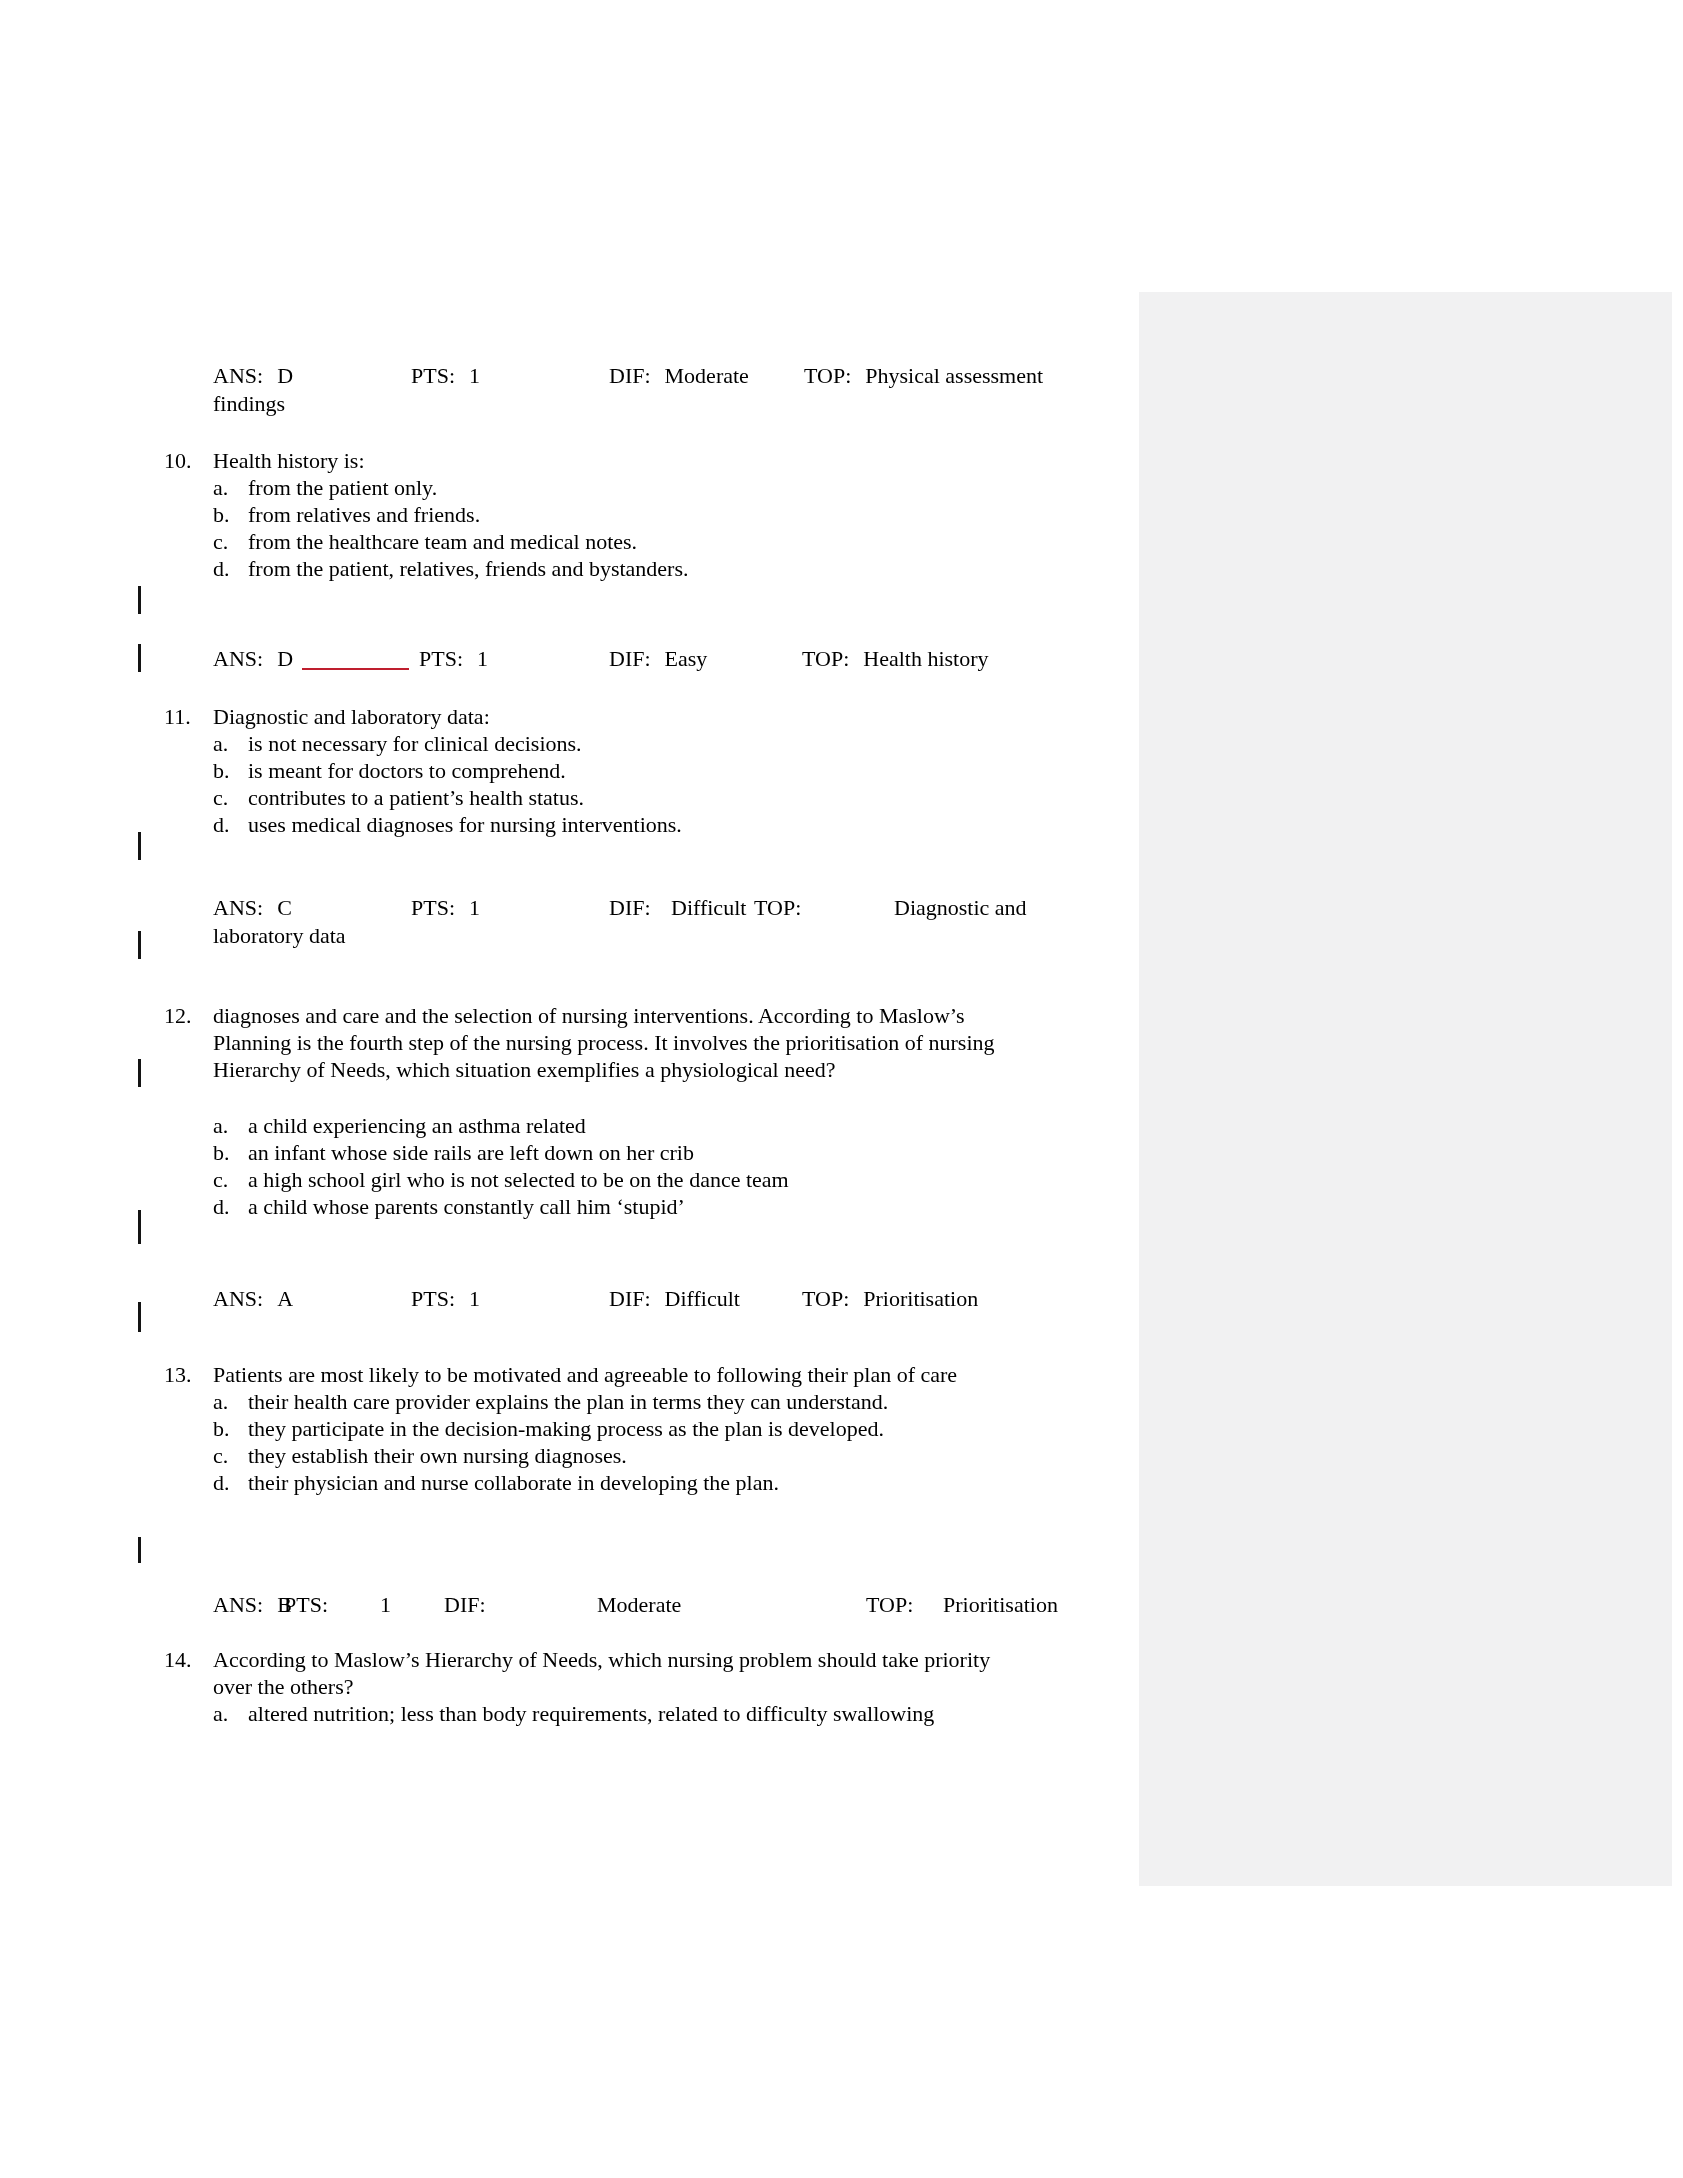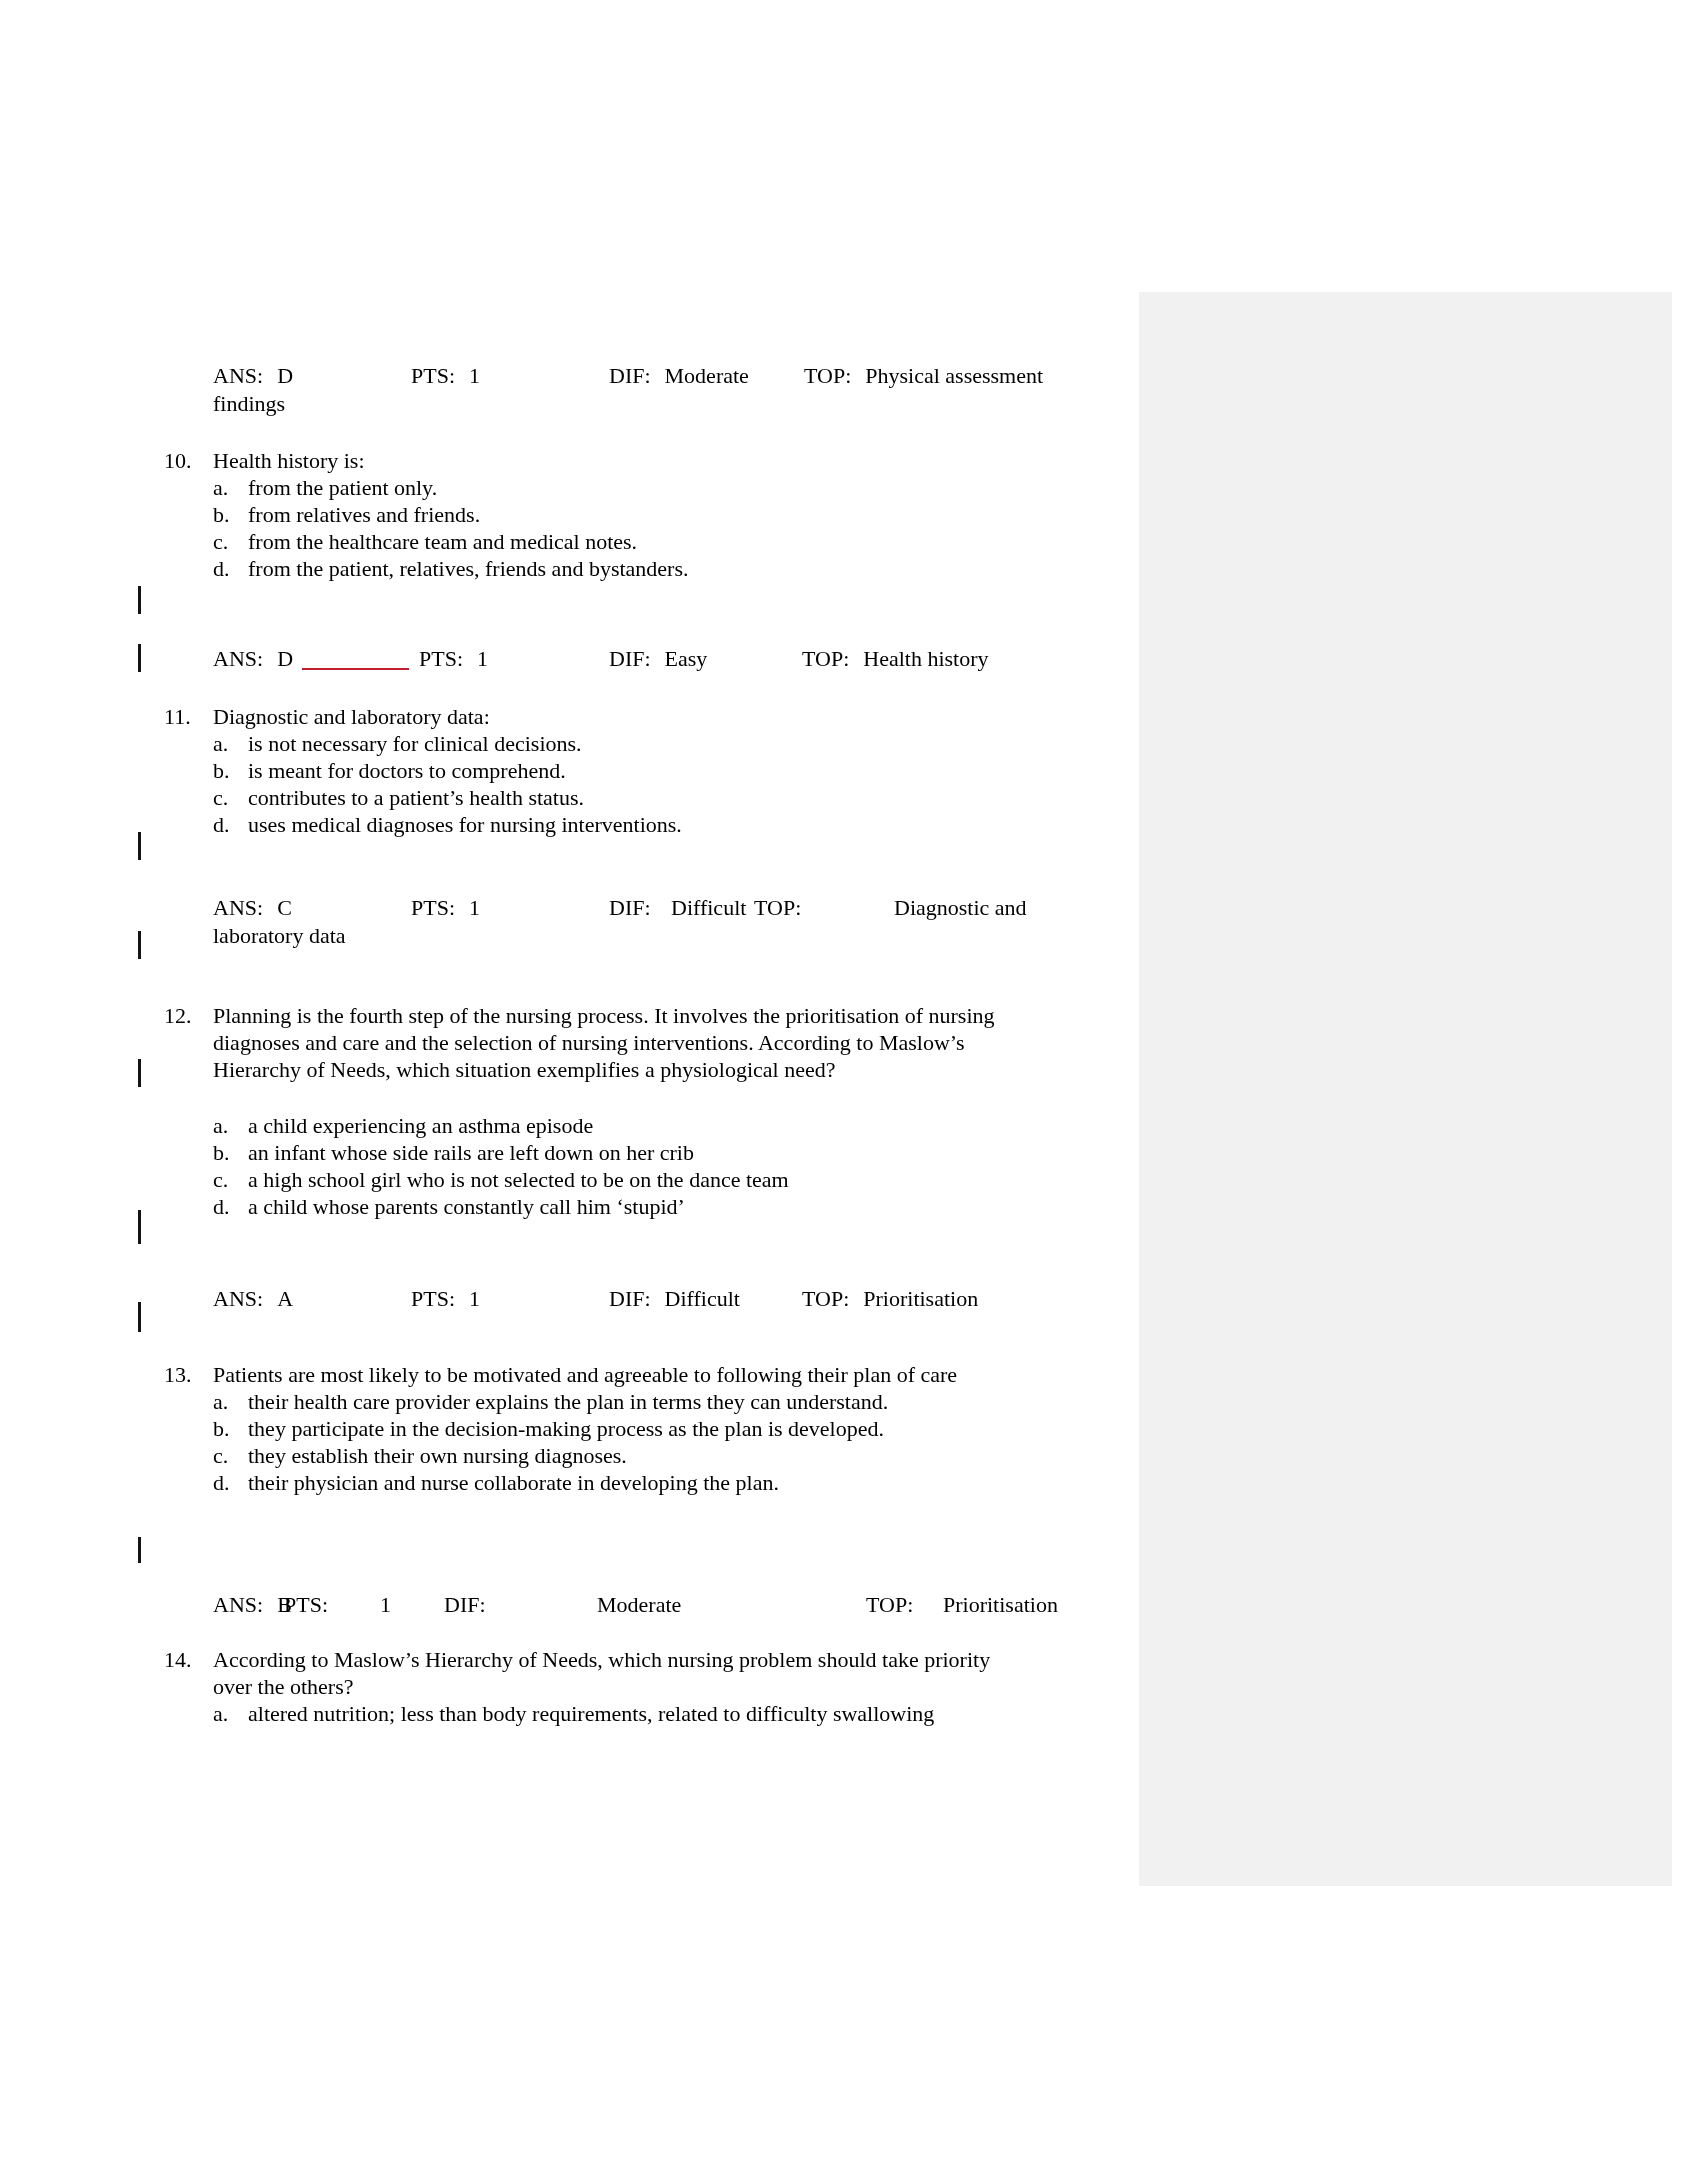--- a/index.html
+++ b/index.html
@@ -122,31 +122,31 @@
     <span class="part" style="left:671px">Difficult</span>
     <span class="part" style="left:754px">TOP:</span>
     <span class="part" style="left:894px">Diagnostic and</span>
   </div>
   <div class="row" style="top:922px;left:213px">laboratory data</div>
 
   <div class="block" style="left:164px;top:1002px">
     <div class="stemwrap">
       <span class="qnum">12.</span>
       <div class="stem">
+        <div>diagnoses and care and the selection of nursing interventions. According to Maslow’s</div>
         <div>Planning is the fourth step of the nursing process. It involves the prioritisation of nursing</div>
-        <div>diagnoses and care and the selection of nursing interventions. According to Maslow’s</div>
         <div>Hierarchy of Needs, which situation exemplifies a physiological need?</div>
       </div>
     </div>
   </div>
   <div class="block" style="left:164px;top:1112px">
     <div class="opt">
         <span class="optspacer"></span>
         <span class="optletter">a.</span>
-        <span class="opttext">a child experiencing an asthma episode</span>
+        <span class="opttext">a child experiencing an asthma related</span>
       </div>
     <div class="opt">
         <span class="optspacer"></span>
         <span class="optletter">b.</span>
         <span class="opttext">an infant whose side rails are left down on her crib</span>
       </div>
     <div class="opt">
         <span class="optspacer"></span>
         <span class="optletter">c.</span>
         <span class="opttext">a high school girl who is not selected to be on the dance team</span>

